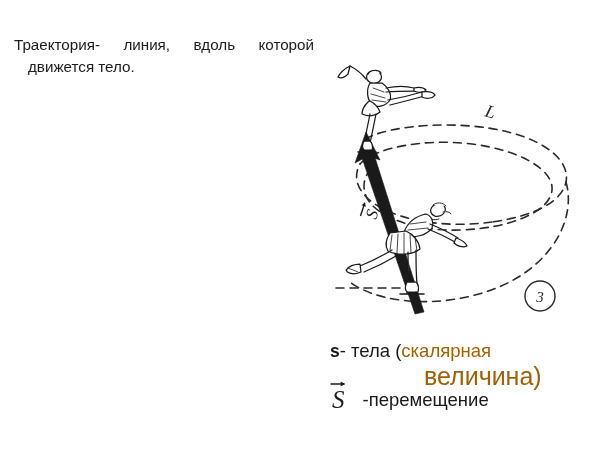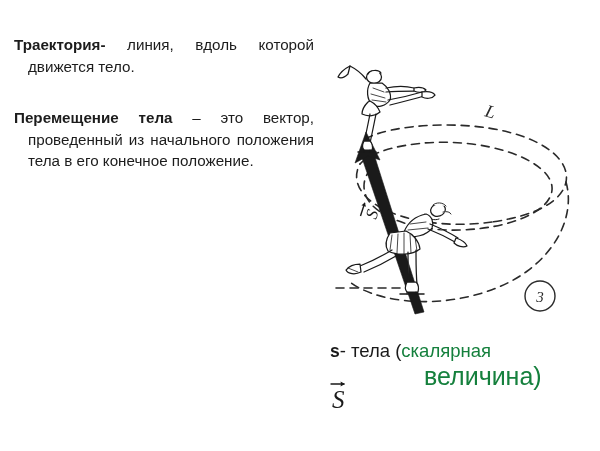--- a/index.html
+++ b/index.html
@@ -35,21 +35,21 @@
     font-size: 15.2px;
     line-height: 1.42;
     text-align: justify;
     text-justify: inter-word;
     color: #1c1c1c;
     margin: 0 0 26px 0;
     text-indent: 0;
     padding-left: 14px;
   }
   .def-block .term {
-    font-weight: bold;
+    font-weight: normal;
     margin-left: -14px;
   }
   .def-block.last { margin-bottom: 0; }
 
   #def-trajectory { margin-bottom: 30px; }
   #def-path       { margin-bottom: 30px; }
 
   
   .illustration {
     position: absolute;
@@ -89,21 +89,21 @@
     line-height: 1.1;
   }
   .legend-row-3 {
     left: 6px;
     top: 45px;
     font-size: 18.5px;
     line-height: 1.1;
     display: flex;
     align-items: baseline;
   }
-  .red { color: #15803d; }
+  .red { color: #a16207; }
 
   .vec-s {
     position: relative;
     display: inline-block;
     font-family: "Liberation Serif", serif;
     font-style: italic;
     font-size: 25px;
     line-height: 1;
     padding: 0 2px;
     top: 2px;
@@ -123,23 +123,20 @@
 
 <div class="slide">
 
   <div class="text-column">
 
     <p class="def-block" id="def-trajectory">
       <span class="term">Траектория-</span><span> линия, вдоль которой движется тело.</span>
     </p>
 
 
-    <p class="def-block last" id="def-displacement">
-      <span class="term">Перемещение тела</span><span> – это вектор, проведенный из начального положения тела в его конечное положение.</span>
-    </p>
 
   </div>
 
   <div class="illustration">
     <svg width="288" height="292" viewBox="0 0 288 292" xmlns="http://www.w3.org/2000/svg">
 
       <g fill="none" stroke="#2a2a2a" stroke-linecap="round" stroke-linejoin="round">
 
         <g stroke-width="1.6" stroke-dasharray="8 6">
           <path d="M 53 95
@@ -292,17 +289,18 @@
     <div class="legend-row legend-row-3">
       <span class="vec-s">
         <span class="arrow-over">
           <svg width="15" height="9" viewBox="0 0 15 9" xmlns="http://www.w3.org/2000/svg">
             <path d="M 0 6 L 13 6" stroke="#1a1a1a" stroke-width="1.4" fill="none" stroke-linecap="round"></path>
             <path d="M 14 6 L 9.5 3.6 L 10 6 L 9.5 8.4 Z" fill="#1a1a1a"></path>
           </svg>
         </span>
         <span>S</span>
       </span>
+      <span class="disp-word">-перемещение</span>
     </div>
 
   </div>
 
 </div>
 
 </body></html>

